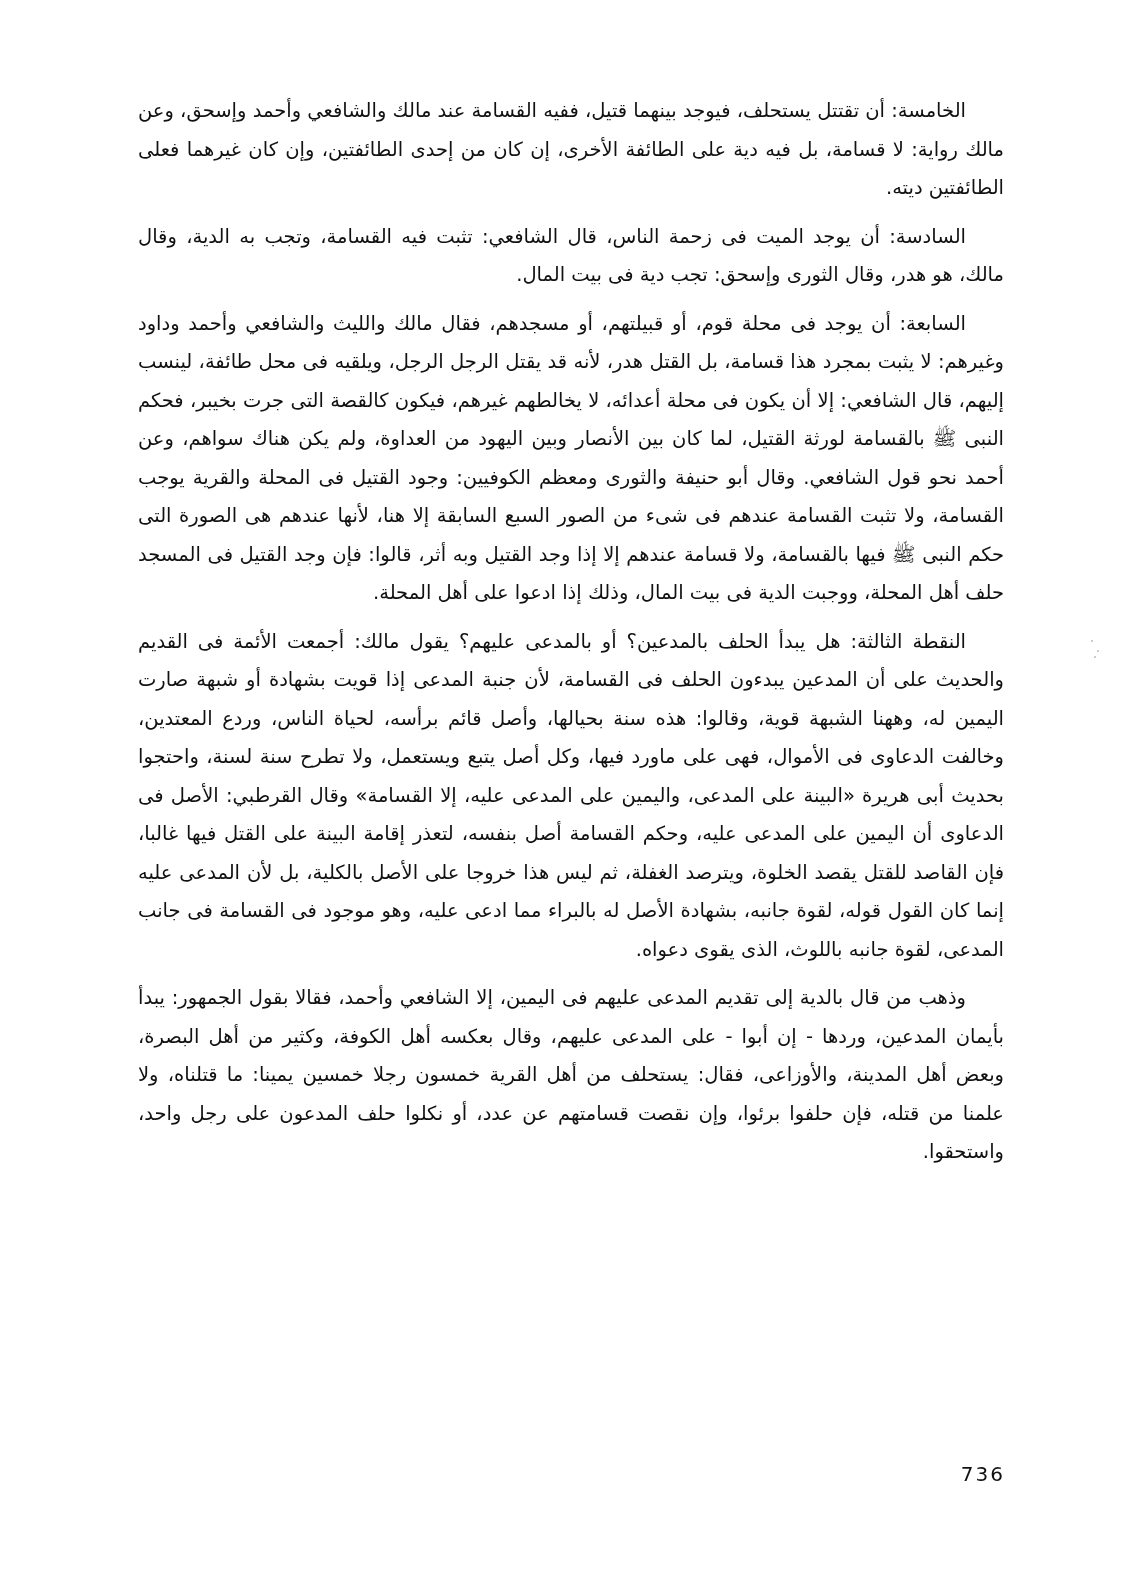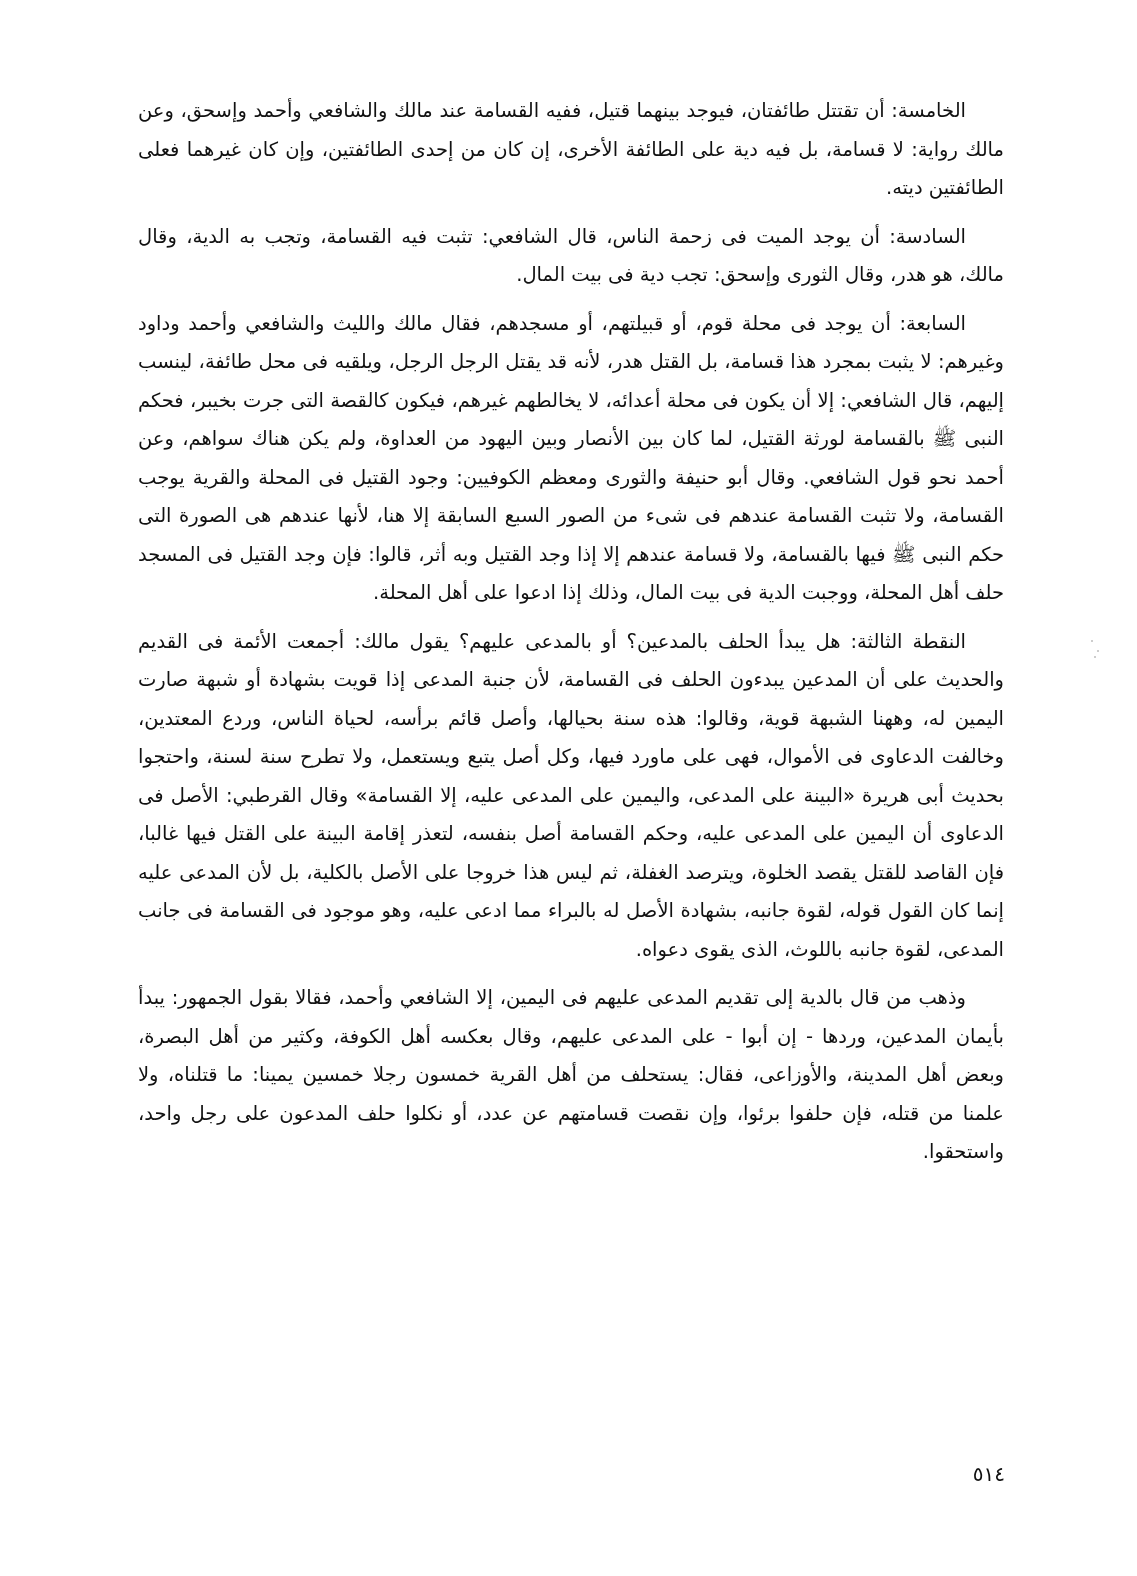--- a/index.html
+++ b/index.html
@@ -47,24 +47,24 @@
       background: #bdbdbd;
       width: 2px;
       height: 2px;
       border-radius: 1px;
     }
   </style>
 </head>
 <body>
 
 <div class="page">
-  <p class="para">الخامسة: أن تقتتل طائفتان، فيوجد بينهما قتيل، ففيه القسامة عند مالك والشافعي وأحمد وإسحق، وعن مالك رواية: لا قسامة، بل فيه دية على الطائفة الأخرى، إن كان من إحدى الطائفتين، وإن كان غيرهما فعلى الطائفتين ديته.</p>
+  <p class="para">الخامسة: أن تقتتل يستحلف، فيوجد بينهما قتيل، ففيه القسامة عند مالك والشافعي وأحمد وإسحق، وعن مالك رواية: لا قسامة، بل فيه دية على الطائفة الأخرى، إن كان من إحدى الطائفتين، وإن كان غيرهما فعلى الطائفتين ديته.</p>
   <p class="para">السادسة: أن يوجد الميت فى زحمة الناس، قال الشافعي: تثبت فيه القسامة، وتجب به الدية، وقال مالك، هو هدر، وقال الثورى وإسحق: تجب دية فى بيت المال.</p>
   <p class="para">السابعة: أن يوجد فى محلة قوم، أو قبيلتهم، أو مسجدهم، فقال مالك والليث والشافعي وأحمد وداود وغيرهم: لا يثبت بمجرد هذا قسامة، بل القتل هدر، لأنه قد يقتل الرجل الرجل، ويلقيه فى محل طائفة، لينسب إليهم، قال الشافعي: إلا أن يكون فى محلة أعدائه، لا يخالطهم غيرهم، فيكون كالقصة التى جرت بخيبر، فحكم النبى ﷺ بالقسامة لورثة القتيل، لما كان بين الأنصار وبين اليهود من العداوة، ولم يكن هناك سواهم، وعن أحمد نحو قول الشافعي. وقال أبو حنيفة والثورى ومعظم الكوفيين: وجود القتيل فى المحلة والقرية يوجب القسامة، ولا تثبت القسامة عندهم فى شىء من الصور السبع السابقة إلا هنا، لأنها عندهم هى الصورة التى حكم النبى ﷺ فيها بالقسامة، ولا قسامة عندهم إلا إذا وجد القتيل وبه أثر، قالوا: فإن وجد القتيل فى المسجد حلف أهل المحلة، ووجبت الدية فى بيت المال، وذلك إذا ادعوا على أهل المحلة.</p>
   <p class="para">النقطة الثالثة: هل يبدأ الحلف بالمدعين؟ أو بالمدعى عليهم؟ يقول مالك: أجمعت الأئمة فى القديم والحديث على أن المدعين يبدءون الحلف فى القسامة، لأن جنبة المدعى إذا قويت بشهادة أو شبهة صارت اليمين له، وههنا الشبهة قوية، وقالوا: هذه سنة بحيالها، وأصل قائم برأسه، لحياة الناس، وردع المعتدين، وخالفت الدعاوى فى الأموال، فهى على ماورد فيها، وكل أصل يتبع ويستعمل، ولا تطرح سنة لسنة، واحتجوا بحديث أبى هريرة «البينة على المدعى، واليمين على المدعى عليه، إلا القسامة» وقال القرطبي: الأصل فى الدعاوى أن اليمين على المدعى عليه، وحكم القسامة أصل بنفسه، لتعذر إقامة البينة على القتل فيها غالبا، فإن القاصد للقتل يقصد الخلوة، ويترصد الغفلة، ثم ليس هذا خروجا على الأصل بالكلية، بل لأن المدعى عليه إنما كان القول قوله، لقوة جانبه، بشهادة الأصل له بالبراء مما ادعى عليه، وهو موجود فى القسامة فى جانب المدعى، لقوة جانبه باللوث، الذى يقوى دعواه.</p>
   <p class="para">وذهب من قال بالدية إلى تقديم المدعى عليهم فى اليمين، إلا الشافعي وأحمد، فقالا بقول الجمهور: يبدأ بأيمان المدعين، وردها - إن أبوا - على المدعى عليهم، وقال بعكسه أهل الكوفة، وكثير من أهل البصرة، وبعض أهل المدينة، والأوزاعى، فقال: يستحلف من أهل القرية خمسون رجلا خمسين يمينا: ما قتلناه، ولا علمنا من قتله، فإن حلفوا برئوا، وإن نقصت قسامتهم عن عدد، أو نكلوا حلف المدعون على رجل واحد، واستحقوا.</p>
 </div>
 
-<div class="page-number">٥١٤</div>
+<div class="page-number">736</div>
 
 <div class="speck" style="left:1091px; top:640px;"></div>
 <div class="speck" style="left:1097px; top:650px;"></div>
 <div class="speck" style="left:1094px; top:656px;"></div>
 
 </body></html>

